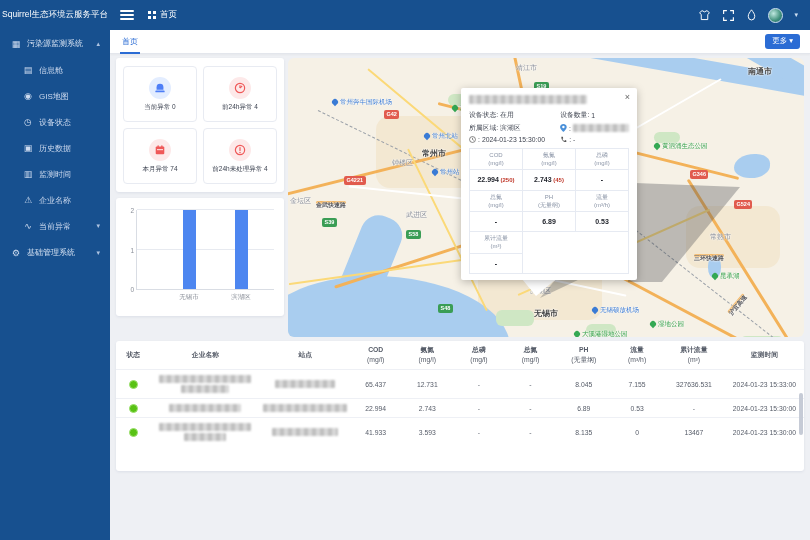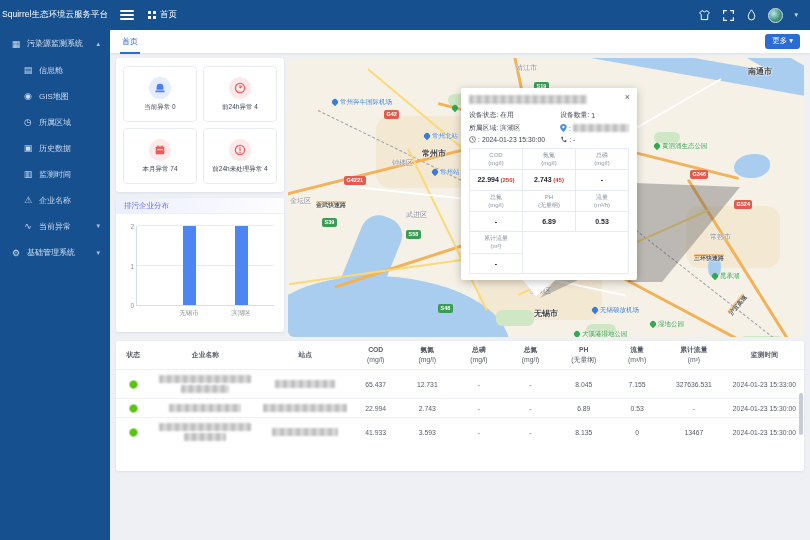--- a/index.html
+++ b/index.html
@@ -153,21 +153,21 @@
         <div class="menu-item child">
           <span class="mi-icon">▤</span>
           <span>信息舱</span>
         </div>
         <div class="menu-item child">
           <span class="mi-icon">◉</span>
           <span>GIS地图</span>
         </div>
         <div class="menu-item child">
           <span class="mi-icon">◷</span>
-          <span>所属区域</span>
+          <span>设备状态</span>
         </div>
         <div class="menu-item child">
           <span class="mi-icon">▣</span>
           <span>历史数据</span>
         </div>
         <div class="menu-item child">
           <span class="mi-icon">▥</span>
           <span>监测时间</span>
         </div>
         <div class="menu-item child">
@@ -235,21 +235,20 @@
                     <rect x="6.3" y="3.6" width="1.4" height="4.6" rx="0.7" fill="currentColor"></rect>
                     <circle cx="7" cy="10" r="0.9" fill="currentColor"></circle>
                   </svg>
                 </div>
                 <div class="stat-lb">前24h未处理异常 4</div>
               </div>
             </div>
         </div>
 
         <div class="panel chart-panel">
-          <div class="panel-head">排污企业分布</div>
           <div class="chart-body">
             <div class="plot" id="chart-plot">
                 <span class="ytick" style="bottom: 0%; transform: translateY(50%);">0</span>
                 <div class="gridline" style="bottom: 50%;"></div>
                 <span class="ytick" style="bottom: 50%; transform: translateY(50%);">1</span>
                 <div class="gridline" style="bottom: 100%;"></div>
                 <span class="ytick" style="bottom: 100%; transform: translateY(50%);">2</span>
                 <div class="bar" style="left: calc(38% - 6px); height: 100%; background: rgb(77, 134, 240);"></div>
                 <span class="xlab" style="left: 38%;">无锡市</span>
                 <div class="bar" style="left: calc(76% - 6px); height: 100%; background: rgb(77, 134, 240);"></div>

